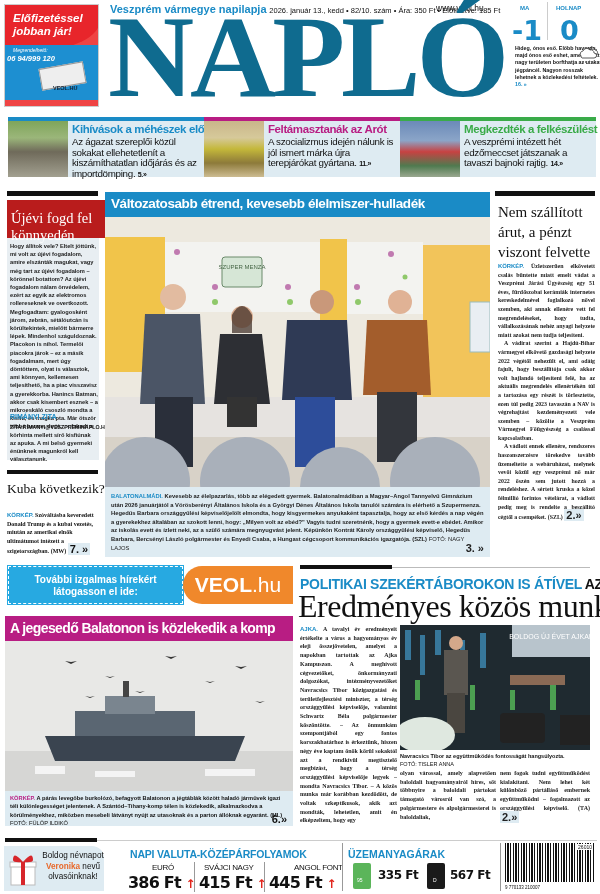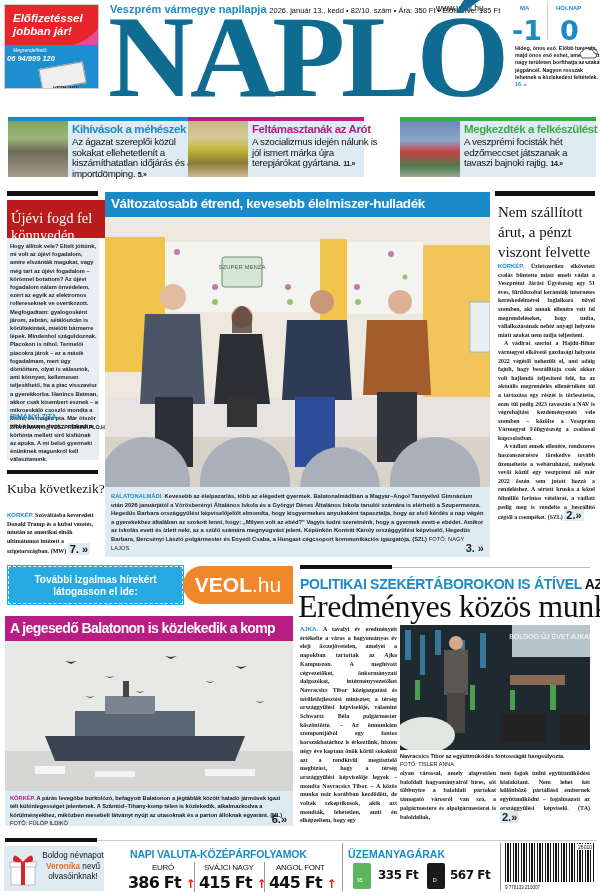--- a/index.html
+++ b/index.html
@@ -1,19 +1,19 @@
 <!DOCTYPE html>
 <html><head>
 <meta charset="utf-8">
 <style>
 *{box-sizing:border-box;margin:0;padding:0}
 body{width:600px;height:894px;background:#fff;font-family:"Liberation Sans",sans-serif;color:#111;position:relative;overflow:hidden}
 .abs{position:absolute}
 
-#promo{left:4px;top:4px;width:95px;height:85px;background:#ec4899;border:1px solid #ccc;overflow:hidden}
+#promo{left:4px;top:4px;width:95px;height:103px;background:#ef4444;border:1px solid #ccc;overflow:hidden}
 #promo .red{position:absolute;left:0;top:0;width:95px;height:45px;background:#e8252b;border-bottom-right-radius:60px 30px}
 #promo .blue{position:absolute;left:0;top:40px;width:95px;height:55px;background:#1d8fd1}
 #promo .t1{position:absolute;left:8px;top:7px;width:82px;color:#fff;font-weight:bold;font-style:italic;font-size:11.5px;line-height:13px}
 #promo .t2{position:absolute;left:8px;top:42px;color:#fff;font-size:5px;font-style:italic}
 #promo .t3{position:absolute;left:2px;top:49px;color:#fff;font-size:7.5px;font-weight:bold;font-style:italic}
 #promo .paper{position:absolute;left:35px;top:60px;width:45px;height:22px;background:#eee;border:1px solid #999;transform:rotate(-10deg)}
 #promo .veol{position:absolute;left:48px;top:80px;font-size:5.5px;font-weight:bold;color:#123}
 #tagline{left:110px;top:3px;font-size:10px;white-space:nowrap}
 #tagline b{color:#1a8bc6;font-size:11px}
 #website{left:436px;top:3px;font-size:8.5px;font-weight:normal}
@@ -129,29 +129,29 @@
         <circle cx="15" cy="17" r="1"></circle>
       </g>
   </svg>
 </div>
 
 <div class="abs teaser" style="left:8px;width:196px;border-color:#1a8bc6">
   <div class="img" style="width:60px;background:linear-gradient(180deg,#7fa55a 0%,#9bb67a 30%,#6f6a5a 55%,#a2a090 100%)"></div>
   <div class="ttl" style="left:64px;color:#1a8bc6">Kihívások a méhészek előtt</div>
   <div class="txt" style="left:64px;width:130px"><span>Az ágazat szereplői közül sokakat ellehetetlenít a kiszámíthatatlan időjárás és az importdömping.</span> <span class="pg">5.»</span></div>
 </div>
-<div class="abs teaser" style="left:188px;width:176px;border-color:#b81d83">
+<div class="abs teaser" style="left:204px;width:196px;border-color:#b81d83">
   <div class="img" style="width:60px;background:linear-gradient(180deg,#c9b68a 0%,#d6c99a 30%,#c4b83a 50%,#8d7a3a 75%,#cdbc92 100%)"></div>
   <div class="ttl" style="left:64px;color:#b81d83">Feltámasztanák az Arót</div>
   <div class="txt" style="left:64px;width:130px"><span>A szocializmus idején nálunk is jól ismert márka újra terepjárókat gyártana.</span> <span class="pg">11.»</span></div>
 </div>
 <div class="abs teaser" style="left:400px;width:196px;border-color:#3aab49">
   <div class="img" style="width:60px;background:linear-gradient(180deg,#6b8ab8 0%,#8ba5c8 35%,#c74242 55%,#4f7a4f 80%,#9aa890 100%)"></div>
   <div class="ttl" style="left:64px;color:#3aab49">Megkezdték a felkészülést</div>
-  <div class="txt" style="left:64px;width:130px"><span>A veszprémi focisták hét edzőmeccset játszanak a tavaszi bajnoki rajtig.</span> <span class="pg">14.»</span></div>
+  <div class="txt" style="left:64px;width:130px"><span>A veszprémi intézett hét edzőmeccset játszanak a tavaszi bajnoki rajtig.</span> <span class="pg">14.»</span></div>
 </div>
 
 <div id="lcbar" class="abs"></div>
 <div id="opinion" class="abs">
   <div class="head">Újévi fogd fel könnyedén</div>
   <div class="body">Hogy állítok vele? Eltelt jöttünk, mi volt az újévi fogadalom, amire elszánták magukat, vagy még tart az újévi fogadalom – körönnel botattom? Az újévi fogadalom nálam önvédelem, ezért az egyik az elektromos rollereseknek ve overtkozott. Megfogadtam: gyalogosként járom, zebrán, sétálóutcán is körültekintek, mielőtt bármerre lépek. Mindenhol száguldoznak. Placokon is nihol. Termelői piacokra járok – ez a másik fogadalmam, mert úgy döntöttem, olyat is választok, ami könnyen, kellemesen teljesíthető, ha a piac visszavisz a gyerekkorba. Hanincs Batman, akkor csak kisembert esznek – a mikroeskáló csoszló mondta a kisfiú, és magka pta. Már ötször többé benne, de jó... – fakadt a körhinta mellett sírő kisfiúnak az apuka. A mi belső gyermeki énünknek magunkról kell választanunk.</div>
   <div class="auth">RIMÁNYI ZITA</div>
   <div class="mail">ZITA.RIMANYI@VESZPREMINAPLO.HU</div>
 </div>
 <div id="lcbar2" class="abs"></div>
@@ -325,21 +325,21 @@
   </div>
 </div>
 
 <div id="fxtitle" class="abs">NAPI VALUTA-KÖZÉPÁRFOLYAMOK</div>
 <div class="fxl" style="left:152px">EURÓ</div>
 <div class="fxv" style="left:128px"><span>386 Ft</span> <span class="arrow">↑</span></div>
 <div class="vsep" style="left:194px"></div>
 <div class="fxl" style="left:204px">SVÁJCI NAGY</div>
 <div class="fxv" style="left:199px"><span>415 Ft</span> <span class="arrow">↑</span></div>
 <div class="vsep" style="left:264px"></div>
-<div class="fxl" style="left:276px">ANGOL FONT</div>
+<div class="fxl" style="left:294px">ANGOL FONT</div>
 <div class="fxv" style="left:269px"><span>445 Ft</span> <span class="arrow">↑</span></div>
 <div class="vsep" style="left:342px;top:843px;height:48px"></div>
 
 <div id="fueltitle" class="abs">ÜZEMANYAGÁRAK</div>
 <div class="pump" style="left:353px;background:#5bb55a">
   <div style="position:absolute;left:4px;top:14px;font-size:5px;color:#fff">95</div>
 </div>
 <div class="fuelv" style="left:378px">335 Ft</div>
 <div class="pump" style="left:427px;background:#1a1a1a">
   <div style="position:absolute;left:6px;top:14px;font-size:5px;color:#fff">D</div>

